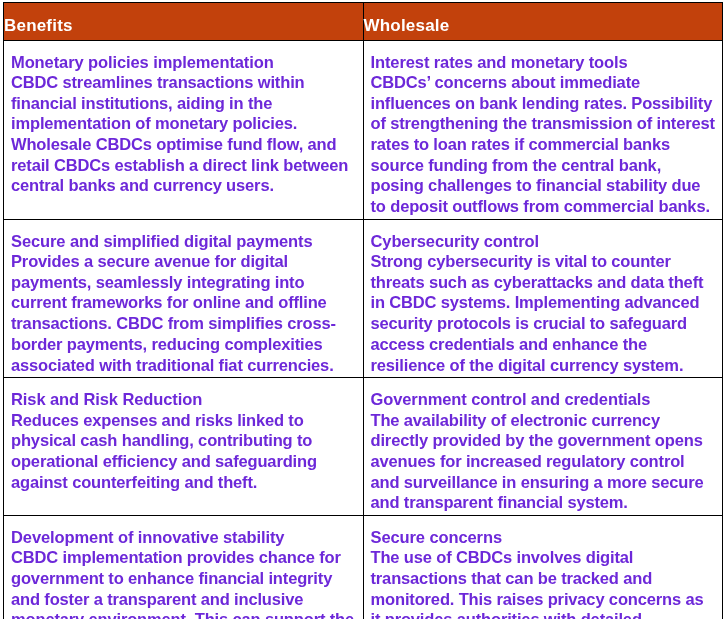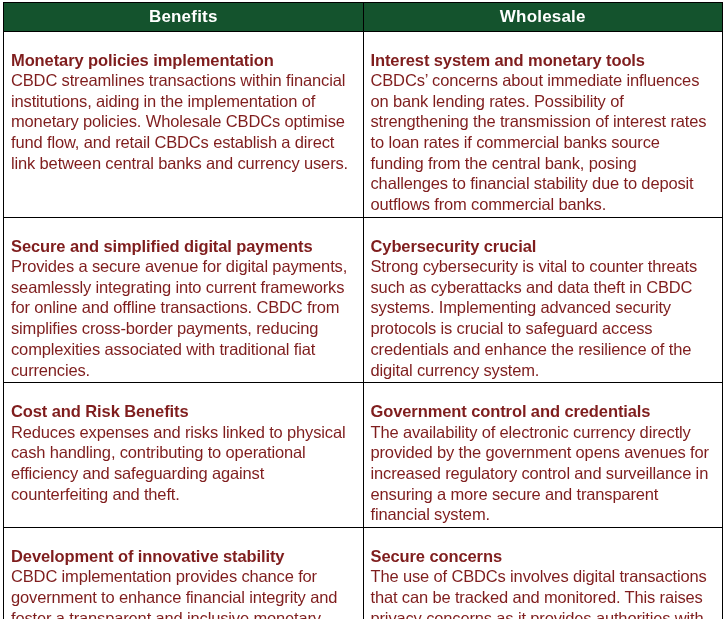--- a/index.html
+++ b/index.html
@@ -27,52 +27,52 @@
     height: 100%;
     border-collapse: collapse;
     table-layout: fixed;
     border: 1.5px solid #000000;
   }
 
   table.cbdc-table col.col-benefits { width: 50%; }
   table.cbdc-table col.col-concerns { width: 50%; }
 
   thead th {
-    background: #14532d;
+    background: #c2410c;
     color: #ffffff;
     font-size: 17px;
     font-weight: bold;
-    text-align: center;
-    padding: 4px 0 4px 0;
+    text-align: left;
+    padding: 13px 0 4px 0;
     border: 1.5px solid #000000;
     letter-spacing: 0.2px;
     line-height: 1.15;
   }
 
   tbody td {
     border: 1.5px solid #000000;
     vertical-align: top;
-    padding: 18px 6px 2px 7px;
+    padding: 11px 6px 2px 7px;
     font-size: 16.5px;
     line-height: 1.255;
-    color: #7f1d1d;
+    color: #6d28d9;
   }
 
   .cell-title {
     font-weight: bold;
     display: block;
     margin: 0 0 0 0;
     font-size: 16.5px;
     line-height: 1.23;
     letter-spacing: -0.1px;
   }
 
   .cell-body {
     display: block;
-    font-weight: normal;
+    font-weight: bold;
     font-size: 16.5px;
     line-height: 1.255;
     letter-spacing: -0.15px;
   }
 
   tbody tr.row-1 { height: 158px; }
   tbody tr.row-2 { height: 144px; }
   tbody tr.row-3 { height: 122px; }
   tbody tr.row-4 { height: 163px; }
 </style>
@@ -91,37 +91,37 @@
         <th>Wholesale</th>
       </tr>
     </thead>
     <tbody>
       <tr class="row-1">
         <td>
           <span class="cell-title">Monetary policies implementation</span>
           <span class="cell-body">CBDC streamlines transactions within financial institutions, aiding in the implementation of monetary policies. Wholesale CBDCs optimise fund flow, and retail CBDCs establish a direct link between central banks and currency users.</span>
         </td>
         <td>
-          <span class="cell-title">Interest system and monetary tools</span>
+          <span class="cell-title">Interest rates and monetary tools</span>
           <span class="cell-body">CBDCs’ concerns about immediate influences on bank lending rates. Possibility of strengthening the transmission of interest rates to loan rates if commercial banks source funding from the central bank, posing challenges to financial stability due to deposit outflows from commercial banks.</span>
         </td>
       </tr>
       <tr class="row-2">
         <td>
           <span class="cell-title">Secure and simplified digital payments</span>
           <span class="cell-body">Provides a secure avenue for digital payments, seamlessly integrating into current frameworks for online and offline transactions. CBDC from simplifies cross-border payments, reducing complexities associated with traditional fiat currencies.</span>
         </td>
         <td>
-          <span class="cell-title">Cybersecurity crucial</span>
+          <span class="cell-title">Cybersecurity control</span>
           <span class="cell-body">Strong cybersecurity is vital to counter threats such as cyberattacks and data theft in CBDC systems. Implementing advanced security protocols is crucial to safeguard access credentials and enhance the resilience of the digital currency system.</span>
         </td>
       </tr>
       <tr class="row-3">
         <td>
-          <span class="cell-title">Cost and Risk Benefits</span>
+          <span class="cell-title">Risk and Risk Reduction</span>
           <span class="cell-body">Reduces expenses and risks linked to physical cash handling, contributing to operational efficiency and safeguarding against counterfeiting and theft.</span>
         </td>
         <td>
           <span class="cell-title">Government control and credentials</span>
           <span class="cell-body">The availability of electronic currency directly provided by the government opens avenues for increased regulatory control and surveillance in ensuring a more secure and transparent financial system.</span>
         </td>
       </tr>
       <tr class="row-4">
         <td>
           <span class="cell-title">Development of innovative stability</span>

